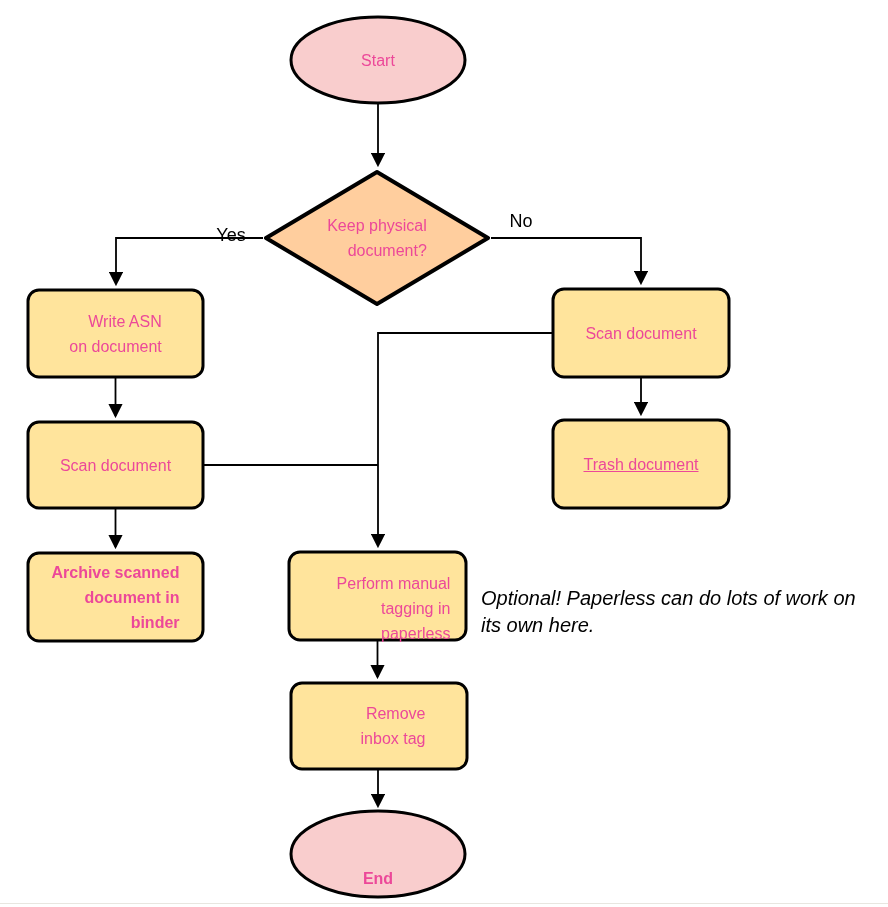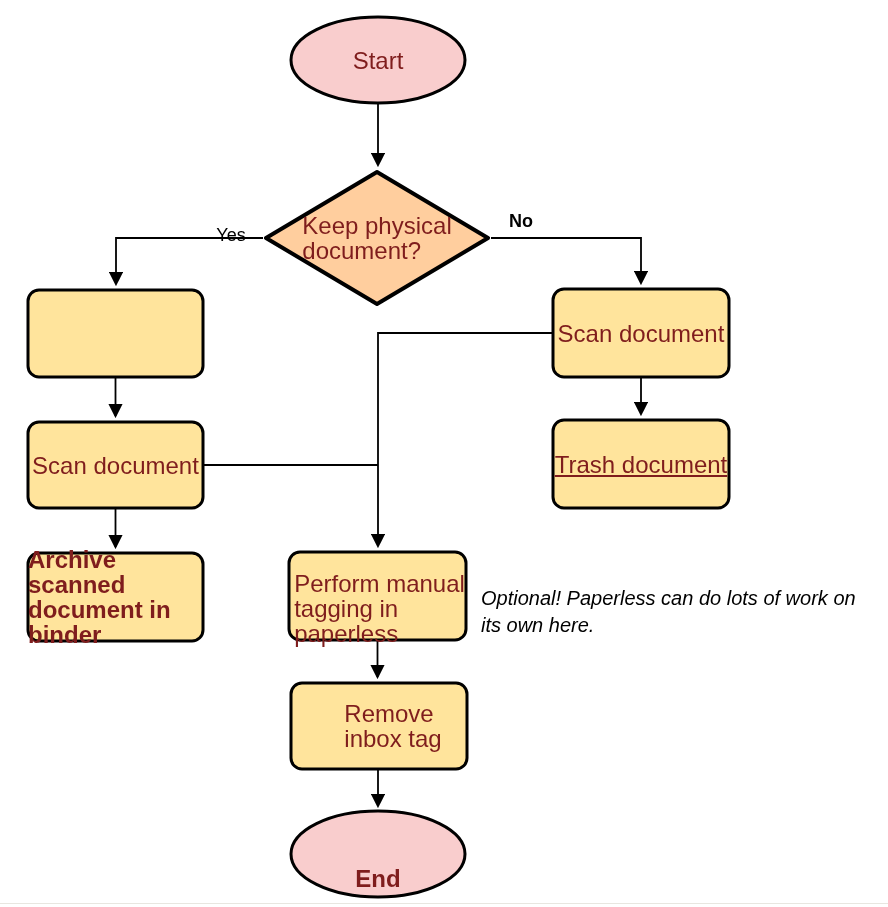--- a/index.html
+++ b/index.html
@@ -10,25 +10,25 @@
     background: #ffffff;
     font-family: "Liberation Sans", sans-serif;
     overflow: hidden;
   }
   .canvas svg { position: absolute; left: 0; top: 0; }
   .lbl {
     position: absolute;
     display: flex;
     align-items: center;
     justify-content: center;
-    text-align: left;
+    text-align: right;
     white-space: pre-line;
-    font-size: 24px;
+    font-size: 16px;
     line-height: 25px;
-    color: #7f1d1d;
+    color: #ec4899;
     pointer-events: none;
   }
   .edge-lbl {
     position: absolute;
     display: flex;
     align-items: center;
     justify-content: center;
     font-size: 18px;
     line-height: 20px;
     color: #000000;
@@ -101,42 +101,44 @@
     <rect class="shape" x="291" y="683" width="176" height="86" rx="11" fill="#ffe49c"></rect>
 
     <ellipse class="shape" cx="378" cy="854" rx="87" ry="43" fill="#f9cdcd"></ellipse>
   </svg>
 
   <div class="lbl" style="left:290px; top:16px; width:176px; height:88px;">Start</div>
 
   <div class="lbl" style="left:265px; top:172px; width:224px; height:132px;">Keep physical
 document?</div>
 
+  <div class="lbl" style="left:28px; top:290px; width:175px; height:87px;">Write ASN
+on document</div>
 
   <div class="lbl" style="left:28px; top:422px; width:175px; height:86px;">Scan document</div>
 
   <div class="lbl" style="left:28px; top:553px; width:175px; height:88px;font-weight:bold;">Archive scanned
 document in
 binder</div>
 
   <div class="lbl" style="left:553px; top:289px; width:176px; height:88px;">Scan document</div>
 
   <div class="lbl" style="left:553px; top:420px; width:176px; height:88px;text-decoration:underline;">Trash document</div>
 
-  <div class="lbl" style="left:291px; top:552px; width:177px; height:113px;border-radius:20px;">Perform manual
+  <div class="lbl" style="left:305px; top:552px; width:177px; height:113px;border-radius:20px;">Perform manual
 tagging in
 paperless</div>
 
   <div class="lbl" style="left:291px; top:683px; width:176px; height:86px;padding-left:14px;">Remove
 inbox tag</div>
 
   <div class="lbl" style="left:290px; top:836px; width:176px; height:85px;font-weight:bold;">End</div>
 
   <div class="edge-lbl" style="left:207px; top:224px; width:48px; height:22px;">Yes</div>
 
-  <div class="edge-lbl" style="left:499px; top:210px; width:44px; height:22px;font-weight:bold;">No</div>
+  <div class="edge-lbl" style="left:499px; top:210px; width:44px; height:22px;">No</div>
 
   <div class="note">Optional! Paperless can do lots of work on
 its own here.</div>
 
   <div class="hairline"></div>
 
 </div>
 
 </body></html>

